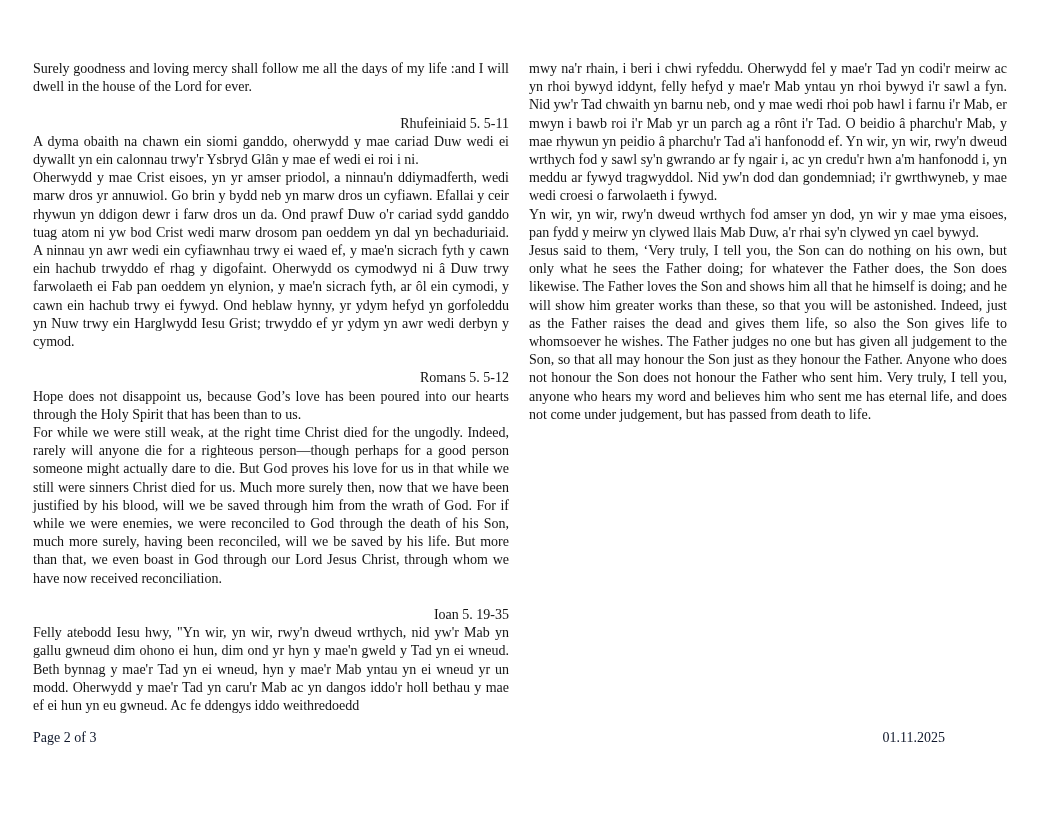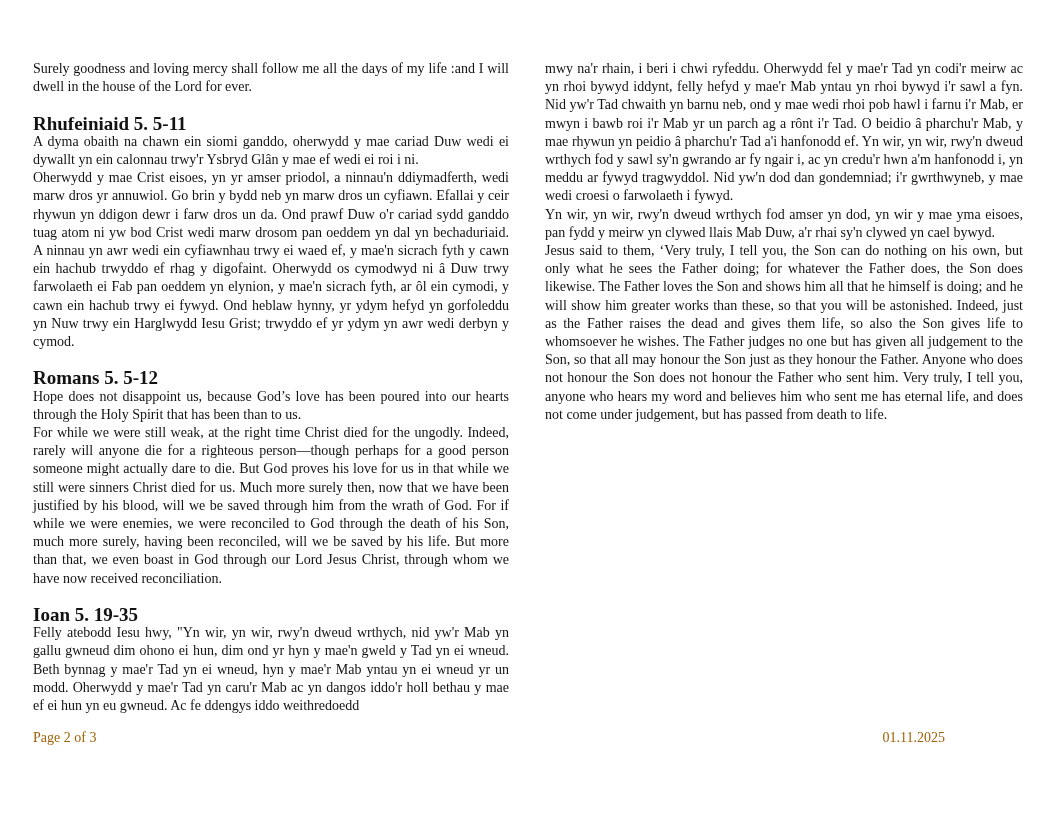--- a/index.html
+++ b/index.html
@@ -18,50 +18,50 @@
     font-family: "Liberation Serif", "DejaVu Serif", serif;
     color: #121212;
     box-sizing: border-box;
   }
   .cols {
     position: absolute;
     top: 60px;
     left: 33px;
     width: 990px;
     display: flex;
-    gap: 36px;
+    gap: 20px;
   }
   .col {
     font-size: 14px;
     line-height: 18.2px;
     text-align: justify;
   }
   .col-left  { width: 476px; }
   .col-right { width: 478px; }
   .col p {
     margin: 0;
     padding: 0;
   }
   .col h2 {
     margin: 18.2px 0 0 0;
     padding: 0;
-    font-size: 19px;
+    font-size: 14px;
     line-height: 18.2px;
-    font-weight: bold;
-    text-align: left;
+    font-weight: normal;
+    text-align: right;
   }
   .footer {
     position: absolute;
     left: 33px;
     right: 0;
     top: 729px;
     height: 20px;
     font-size: 14px;
     line-height: 18px;
-    color: #a16207;
+    color: #0f172a;
   }
   .footer .page-num {
     position: absolute;
     left: 0;
     top: 0;
   }
   .footer .date {
     position: absolute;
     right: 111px;
     top: 0;

